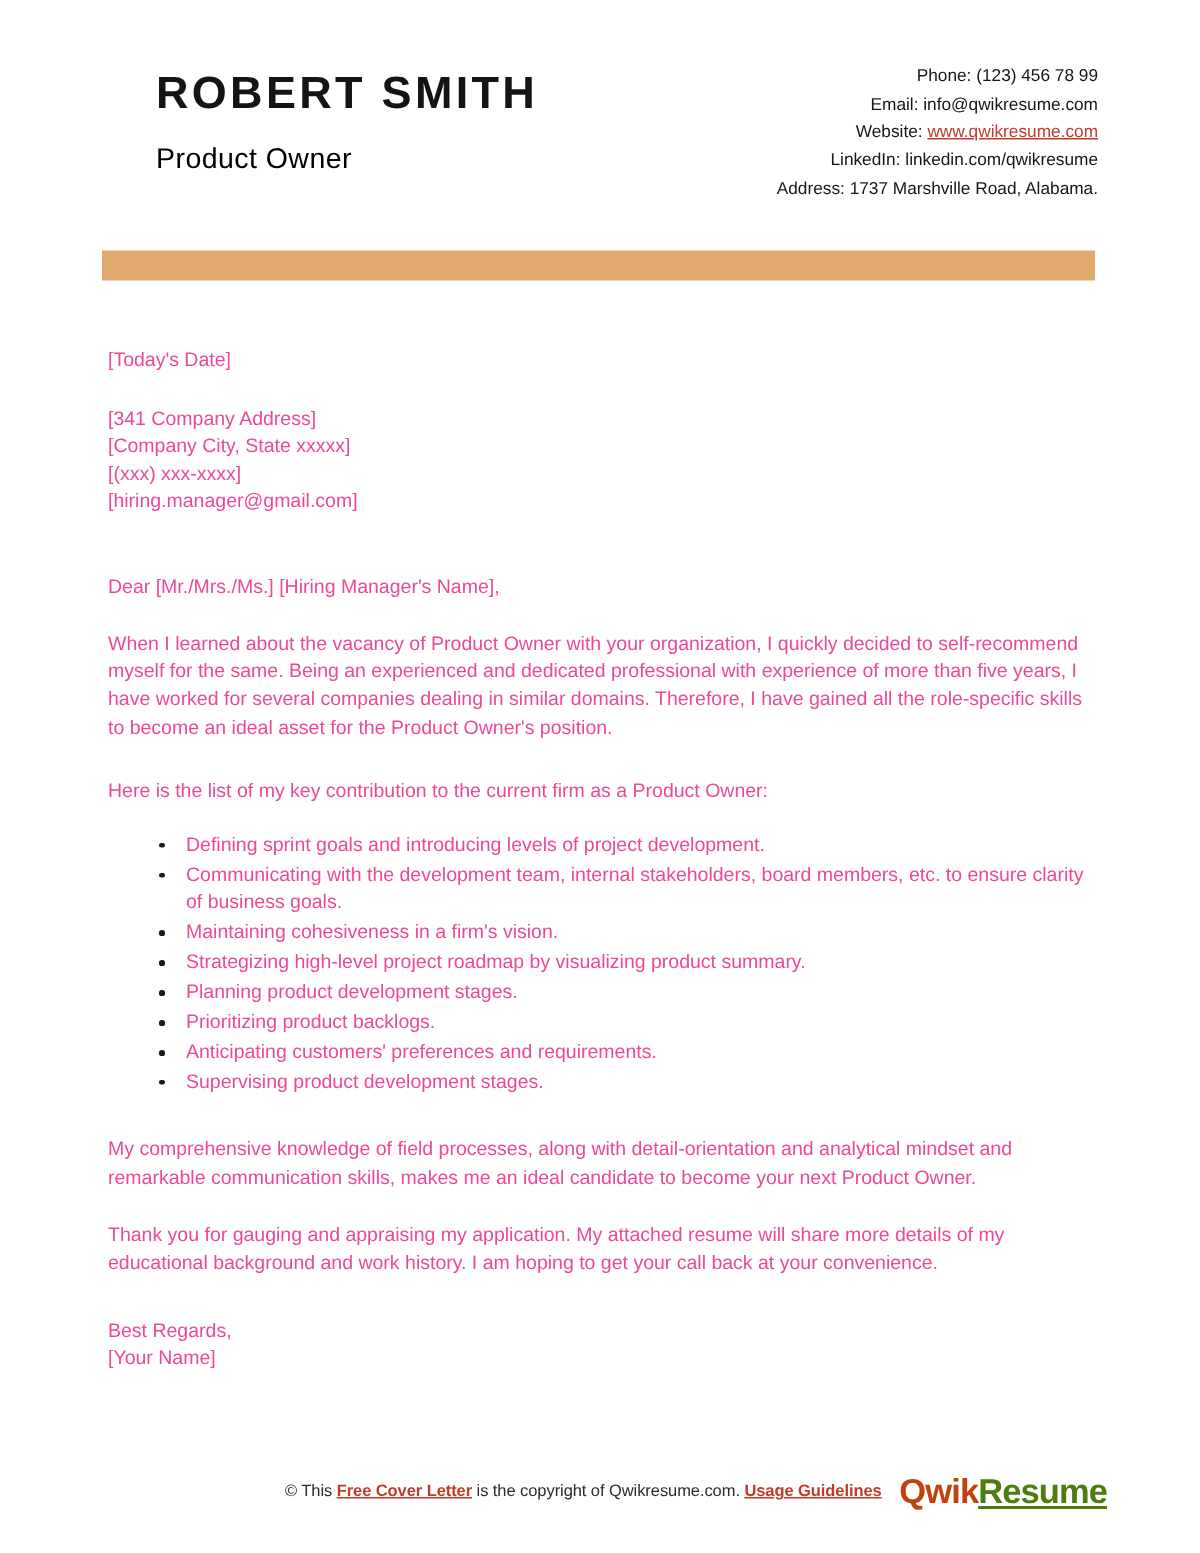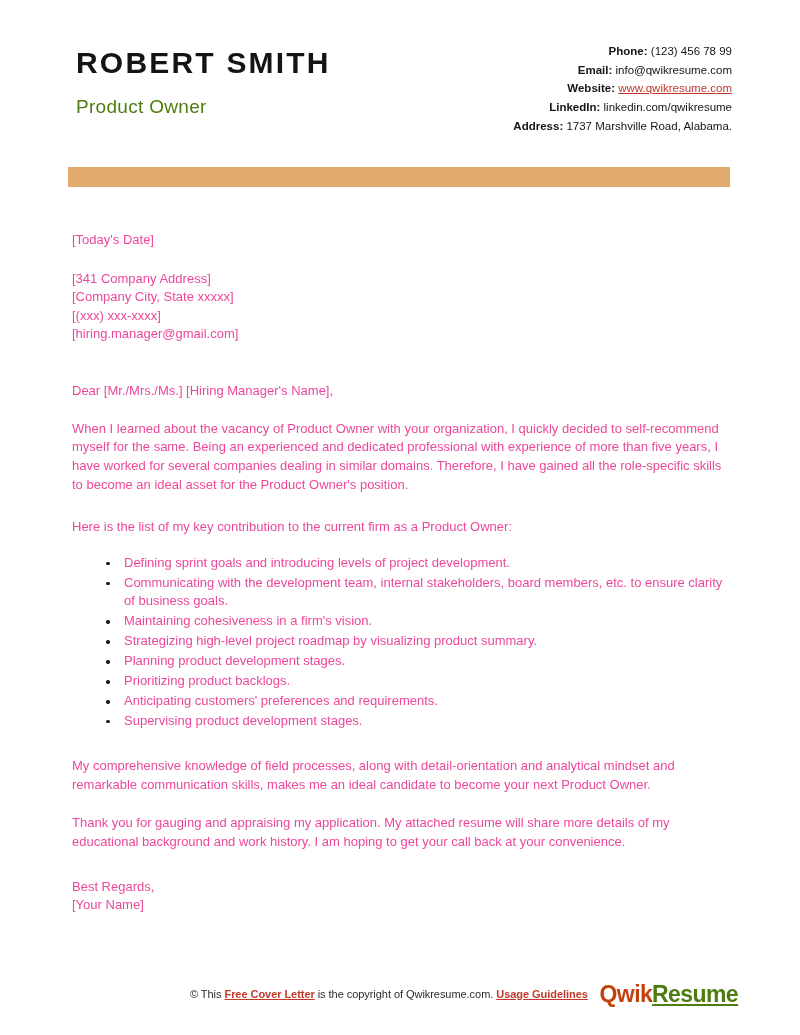--- a/index.html
+++ b/index.html
@@ -22,54 +22,54 @@
     height: 1035px;
     background: #ffffff;
     box-sizing: border-box;
   }
 
   
   .header {
     display: flex;
     justify-content: space-between;
     align-items: flex-start;
-    padding: 40px 68px 0 76px;
+    padding: 40px 68px 0 104px;
     box-sizing: border-box;
   }
   .header-left {
     padding-top: 6px;
   }
   .name {
     font-size: 30px;
     font-weight: bold;
     letter-spacing: 2.2px;
     color: #141414;
     line-height: 1.1;
     margin: 0;
     white-space: nowrap;
   }
   .job-title {
     font-size: 19px;
-    color: #4d7c0f;
+    color: #000000;
     letter-spacing: 0.3px;
     margin-top: 18px;
     line-height: 1.1;
   }
 
   .contact {
     text-align: right;
     font-size: 11.5px;
     line-height: 1.62;
     color: #151515;
     padding-top: 2px;
     white-space: nowrap;
   }
   .contact-row { display: block; }
   .contact-label {
-    font-weight: bold;
+    font-weight: normal;
   }
   .contact-value { font-weight: normal; text-align: center; }
   .contact-value.link {
     color: #c0392b;
     text-decoration: underline;
   }
 
   
   .divider-bar {
     margin: 32px 70px 0 68px;

